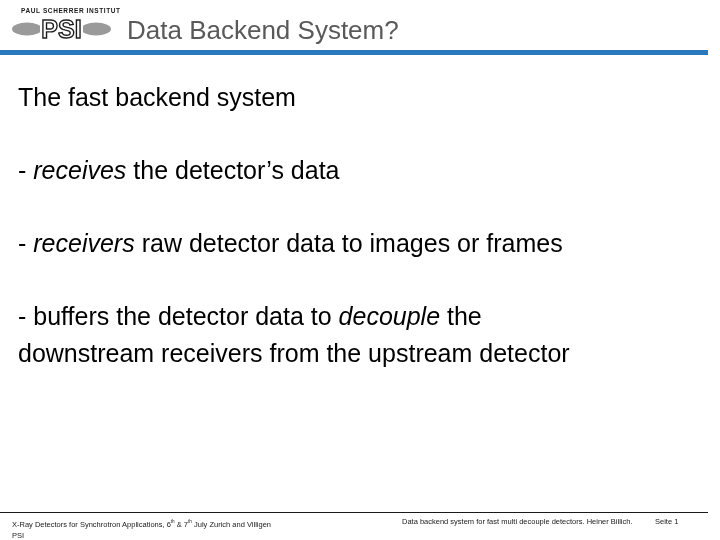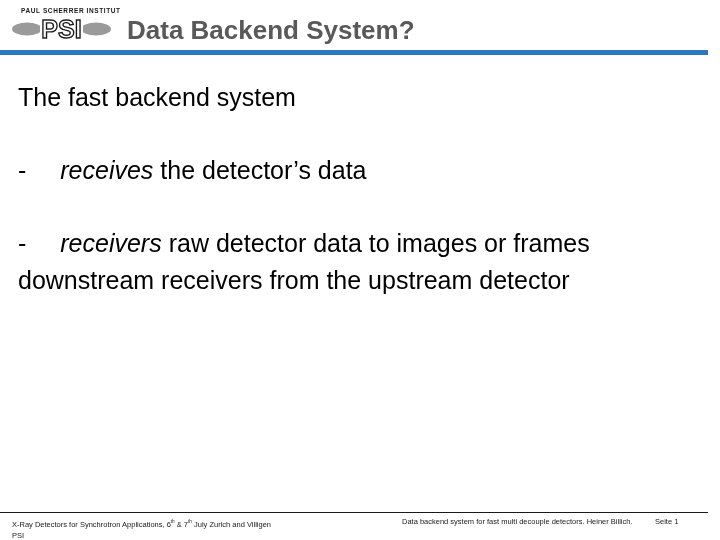--- a/index.html
+++ b/index.html
@@ -33,21 +33,21 @@
     margin-bottom: 1px;
   }
   .logo-lens { display: block; }
 
   .page-title {
     position: absolute;
     left: 127px;
     top: 14px;
     font-size: 26px;
     line-height: 32px;
-    font-weight: bold;
+    font-weight: normal;
     color: #595959;
     white-space: nowrap;
   }
 
   .header-rule {
     position: absolute;
     left: 0;
     top: 50px;
     width: 720px;
     height: 5px;
@@ -60,21 +60,21 @@
     left: 18px;
     top: 79px;
     width: 690px;
   }
   .body-line {
     font-size: 25px;
     line-height: 37px;
     white-space: nowrap;
   }
   .body-line.gap { margin-top: 36px; }
-  .it { font-style: italic; margin-left: 27px; }
+  .it { font-style: italic; }
   .sup { vertical-align: super; font-size: 0.62em; }
 
   
   .footer-rule {
     position: absolute;
     left: 0;
     top: 512px;
     width: 720px;
     height: 1px;
     background: #1a1a1a;
@@ -123,20 +123,21 @@
   </div>
 
   <div class="page-title">Data Backend System?</div>
 
   <div class="header-rule"></div>
 
   <div class="body-text">
     <div class="body-line"><span>The fast backend system</span></div>
     <div class="body-line gap"><span>- </span><span class="it">receives</span><span> the detector’s data</span></div>
     <div class="body-line gap"><span>- </span><span class="it">receivers</span><span> raw detector data to images or frames</span></div>
+    <div class="body-line gap"><span>- buffers the detector data to </span><span class="it">decouple</span><span> the</span></div>
     <div class="body-line"><span>downstream receivers from the upstream detector</span></div>
   </div>
 
   <div class="footer-rule"></div>
 
   <div class="footer-left">
     <div><span>X-Ray Detectors for Synchrotron Applications, 6</span><span class="sup">th</span><span> &amp; 7</span><span class="sup">th</span><span> July Zurich and Villigen</span></div>
     <div>PSI</div>
   </div>
 

